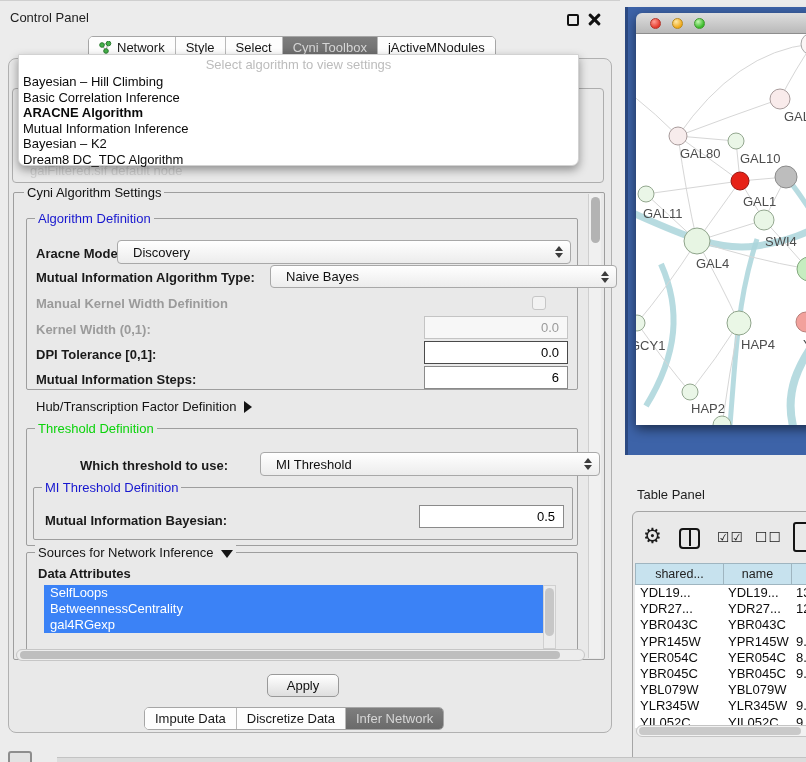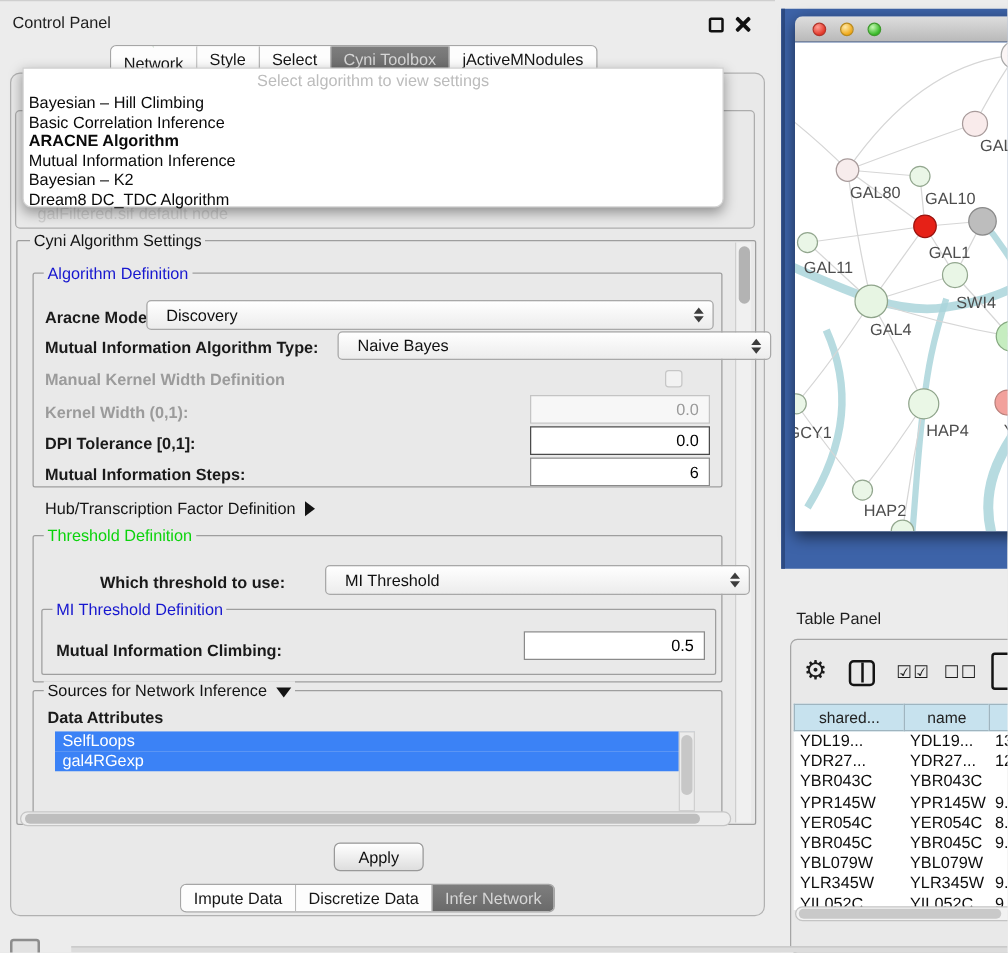--- a/index.html
+++ b/index.html
@@ -20,23 +20,23 @@
   .win-close i { position:absolute; left:5px; top:-1px; width:3px; height:15px; background:#111; border-radius:1px; }
   .win-close i:first-child { transform:rotate(45deg); }
   .win-close i:last-child  { transform:rotate(-45deg); }
 
   #cp-panel { left:8px; top:58px; width:604px; height:675px; background:#e9e9e9;
               border:1px solid #b1b1b1; border-radius:8px; }
 
   
   .seg-strip { display:flex; height:23px; background:#fff; border:1px solid #a6a6a6;
                border-radius:5px; overflow:hidden; z-index:5; }
-  .seg { display:flex; align-items:center; justify-content:center; gap:5px;
+  .seg { display:flex; align-items:center; justify-content:flex-end; gap:5px;
          border-right:1px solid #b9b9b9; background:#fdfdfd; color:#171717;
-         padding:0 10px; white-space:nowrap;flex-direction:column; }
+         padding:0 10px; white-space:nowrap; }
   .seg:last-child { border-right:none; }
   .seg.sel { background:linear-gradient(#7e7e7e,#6a6a6a); color:#d6d6d6; }
   #top-tabs { left:88px; top:36px; }
 
   
   #hidden-group { left:12px; top:88px; width:592px; height:95px;
                   border:1px solid #adadad; border-radius:4px; z-index:1; }
   #ghost-text { left:30px; top:163px; color:#cfcfcf; z-index:1; }
 
   
@@ -250,31 +250,32 @@
 <div class="abs combo" style="left:233px; top:452px; width:340px; height:24px;margin-left:27px;">
   <span>MI Threshold</span>
   <span class="stepper">
       <b class="up"></b>
       <b class="dn"></b>
     </span>
 </div>
 <div class="abs group" style="left:33px; top:487px; width:540px; height:53px;">
   <span class="group-title t-blue" style="left:8px;">MI Threshold Definition</span>
 </div>
-<div class="abs lbl" style="left:45px; top:513px;">Mutual Information Climbing:</div>
+<div class="abs lbl" style="left:45px; top:513px;">Mutual Information Bayesian:</div>
 <input class="abs field" style="left: 419px; top: 505px; width: 145px; height: 23px; border: 1px solid rgb(138, 138, 138); color: rgb(0, 0, 0);" value="0.5">
 
 <div class="abs group" style="left:26px; top:552px; width:552px; height:108px;">
   <span class="group-title" style="left:8px; color:#141414;">
     <span>Sources for Network Inference</span><span class="arrow-down"></span>
   </span>
 </div>
 <div class="abs lbl" style="left:38px; top:566px;">Data Attributes</div>
 <div class="abs" id="attr-list">
   <div class="attr-item">SelfLoops</div>
+  <div class="attr-item">BetweennessCentrality</div>
   <div class="attr-item">gal4RGexp</div>
 </div>
 <div class="abs" id="attr-vscroll">
     <div class="thumb"></div>
   </div>
 
 <div class="abs" id="hscroll">
     <div class="thumb"></div>
   </div>
 

